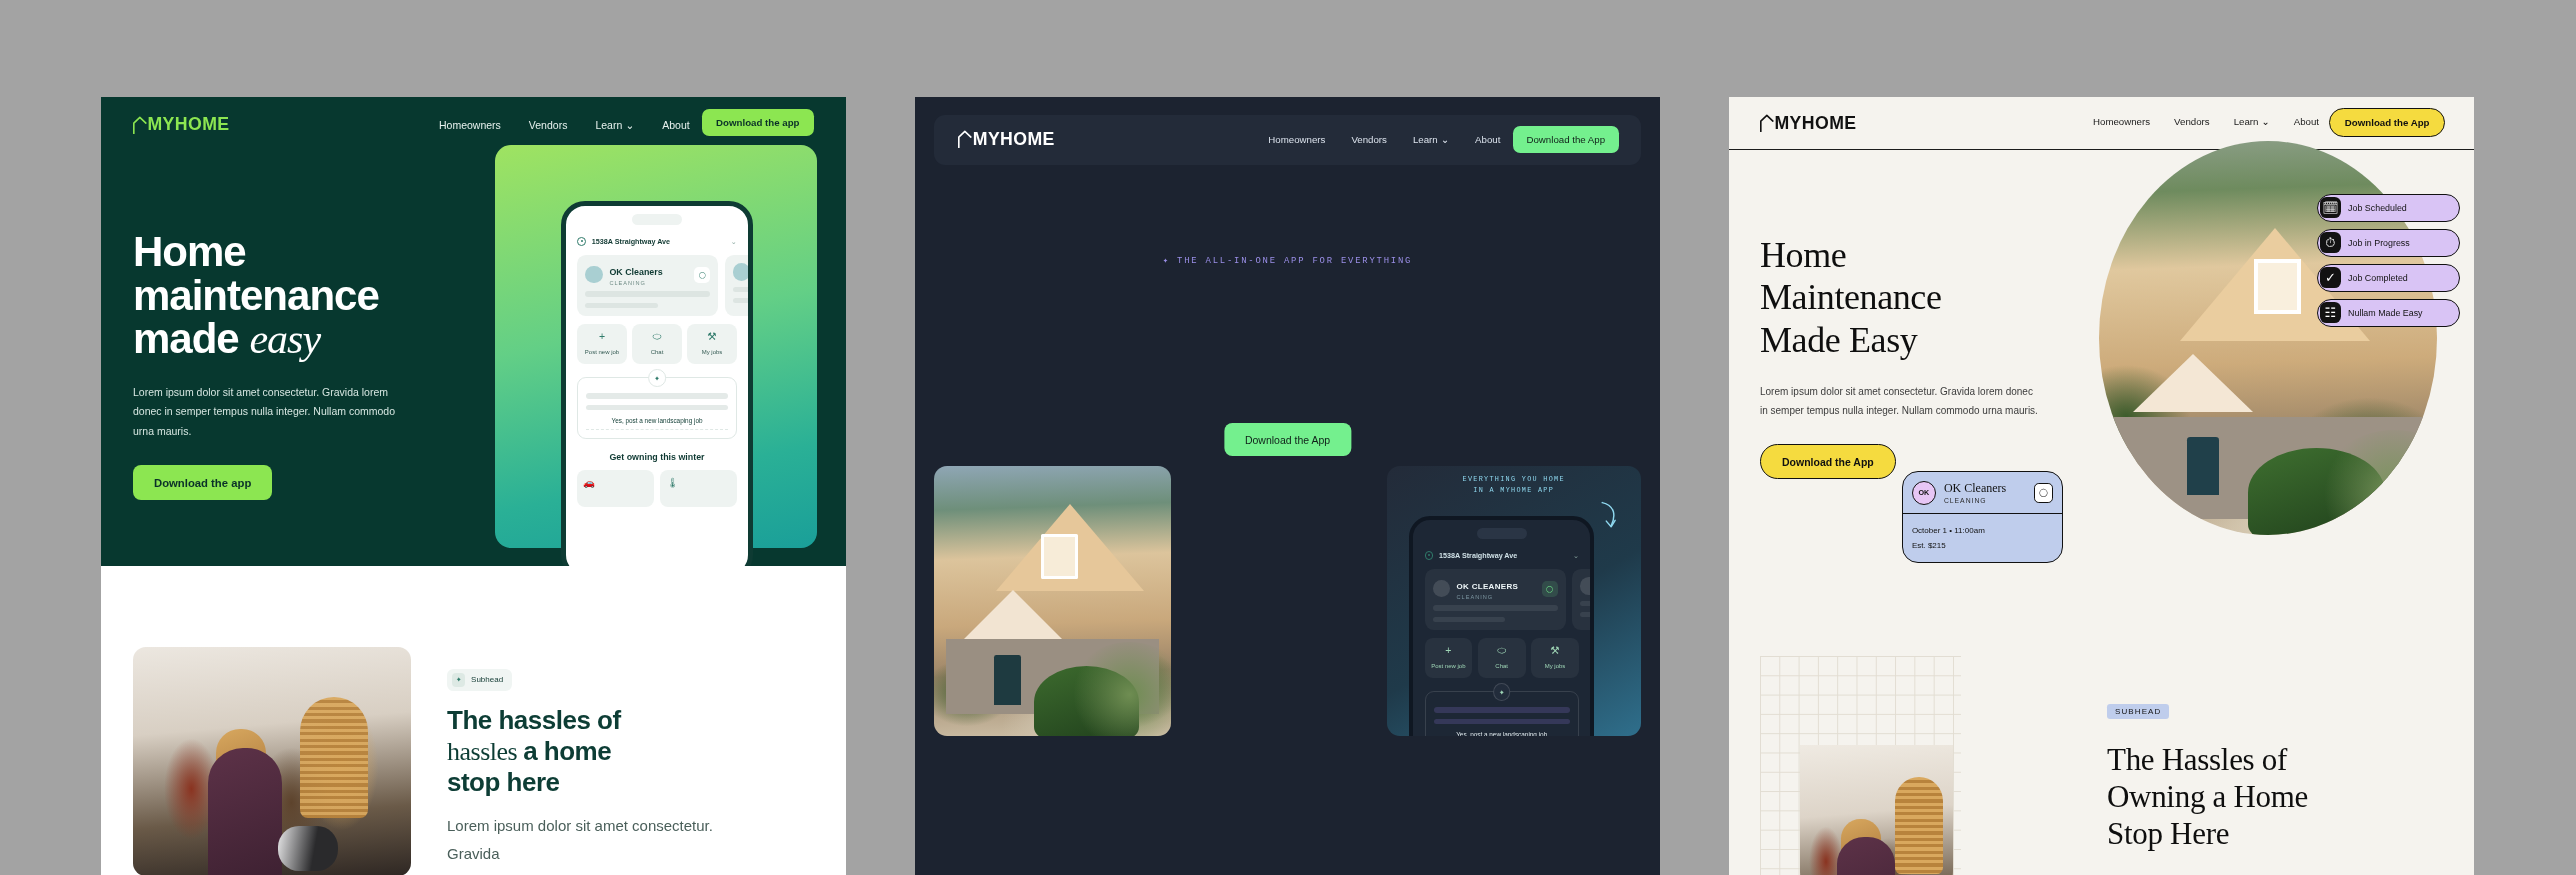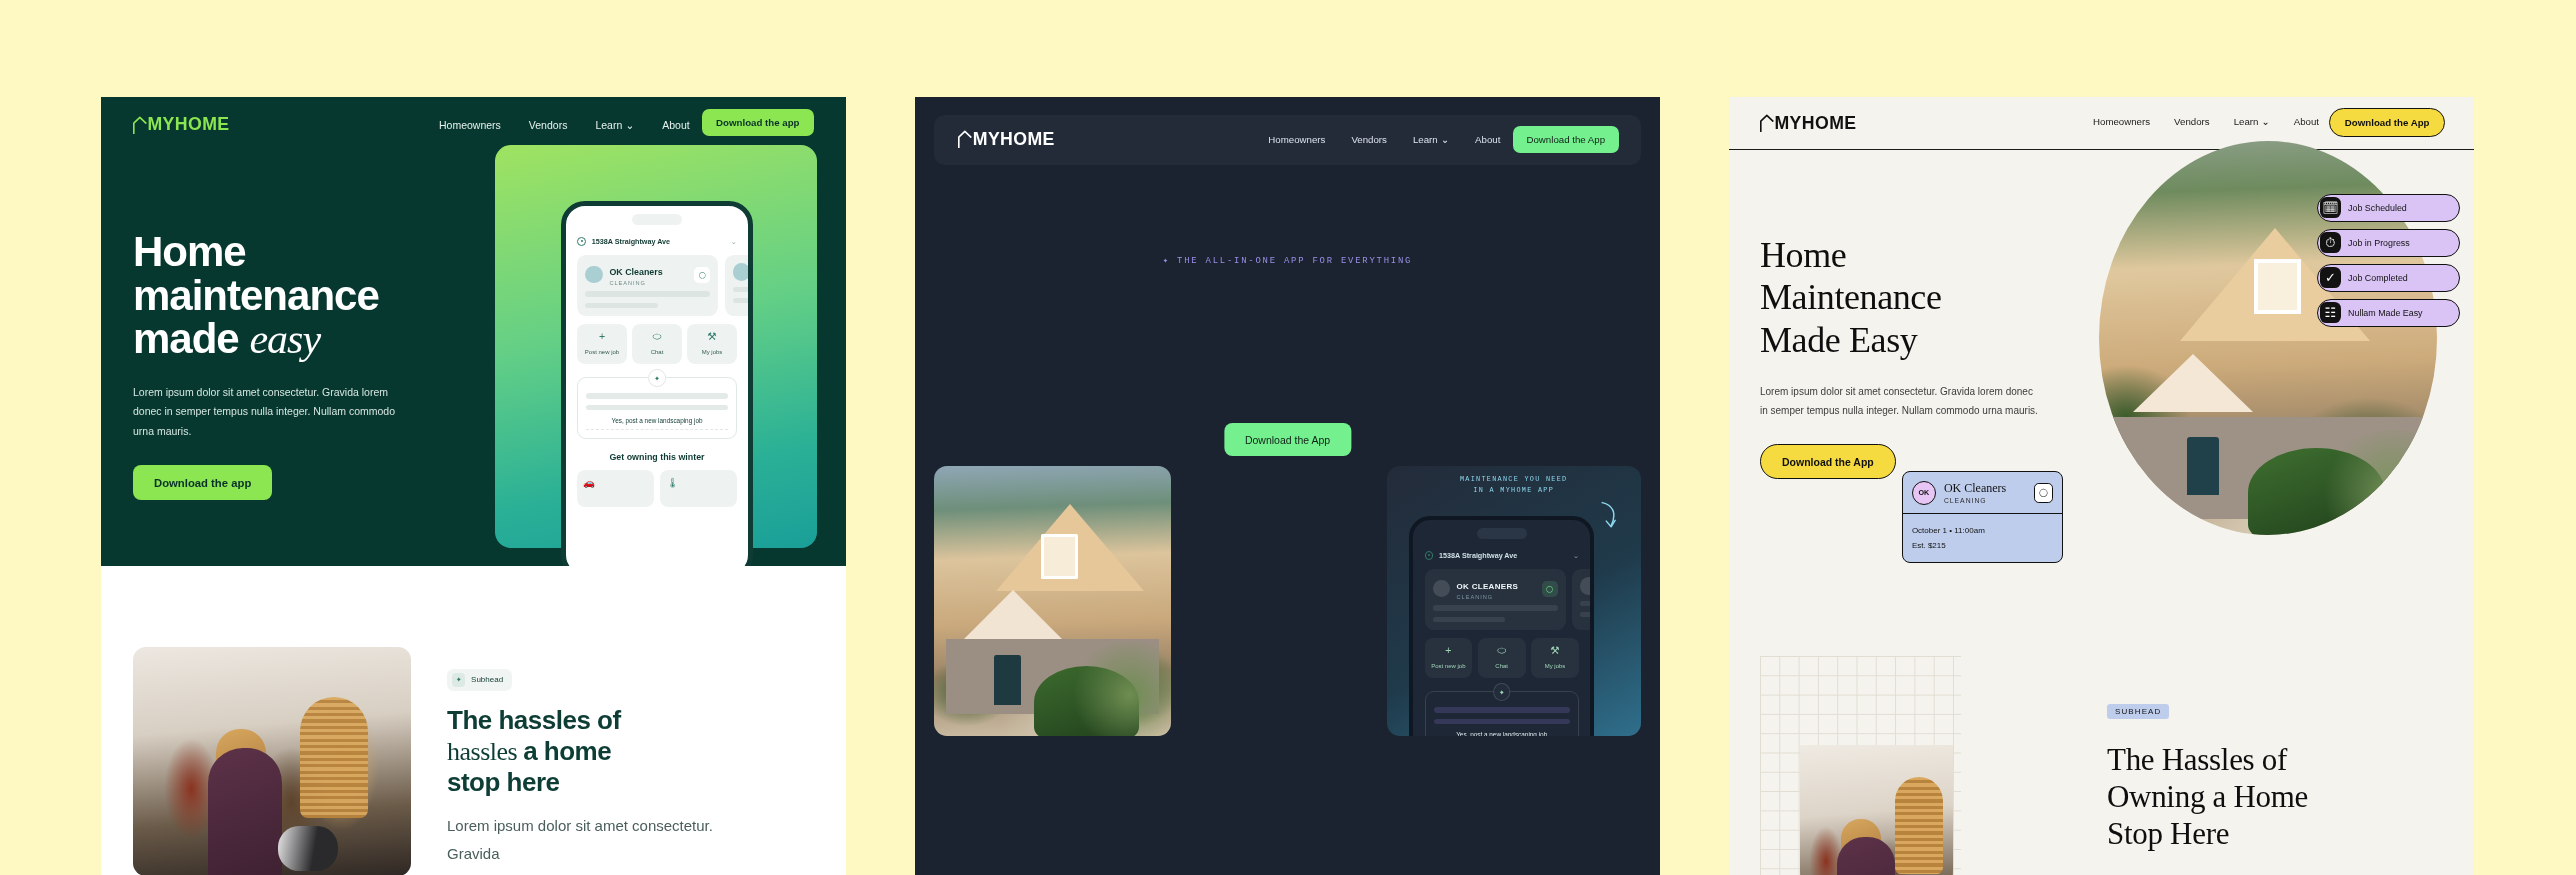--- a/index.html
+++ b/index.html
@@ -2,21 +2,21 @@
 <html style="font-size:13px"><head>
 <meta charset="utf-8">
 <style>
   * { box-sizing: border-box; margin: 0; padding: 0; }
   html, body {
     width: 2576px; height: 875px;
     background: #242f42;
     font-family: "Liberation Sans", sans-serif;
     overflow: hidden;
   }
-  .canvas { position: relative; width: 2576px; height: 875px; background: #fef9c3; }
+  .canvas { position: relative; width: 2576px; height: 875px; background: #a3a3a3; }
 
   
   .panel { position: absolute; overflow: hidden; }
 
   
   #panel1 { left: 101px; top: 97px; width: 745px; height: 778px; }
   .p1-hero {
     position: absolute; left:0; top:0; width:745px; height:469px;
     background: #07382f;
   }
@@ -278,21 +278,21 @@
     padding:2.4px 13px 2.4px 2.4px; width:143px;
   }
   .badge .ico {
     width:21px;height:21px;border-radius:6.4px;background:#121212;color:#fff;
     display:flex;align-items:center;justify-content:center;flex:none;
   }
   .badge .lb { font-size:8.9px; color:#121212; white-space:nowrap; }
 
   .p3-okcard {
     position:absolute; left:173px; top:374px; width:161px;
-    background:#bfcdec; border:1.2px solid #111; border-radius:8px; overflow:hidden;
+    background:#bfcdec; border:1.2px solid #111; border-radius:16px; overflow:hidden;
   }
   .p3-okhead { display:flex; align-items:center; gap:8px; padding:8.9px 8.9px 8px; border-bottom:1.2px solid #111; }
   .p3-okav { width:24px;height:24px;border-radius:50%;background:#e7c6f5;border:1.2px solid #111;display:flex;align-items:center;justify-content:center;font-size:7.2px;font-weight:700;color:#121212;flex:none; }
   .p3-okname { font-family:"Liberation Serif", serif; font-size:12px; color:#111; line-height:1.1; }
   .p3-oksub { font-size:6.8px; letter-spacing:1px; color:#2a2a2a; margin-top:1.6px; }
   .p3-okchat { width:19.3px;height:19.3px;border-radius:4.8px;background:#fff;border:1px solid #111;margin-left:auto;display:flex;align-items:center;justify-content:center;font-size:8px;color:#111;flex:none; }
   .p3-okbody { padding:8.9px; font-size:8px; color:#121212; line-height:1.9; }
 
   .p3-lower { position:absolute; left:0; top:531px; width:745px; height:247px; }
   .p3-grid {
@@ -467,21 +467,21 @@
       <div class="roofB"></div>
       <div class="body"></div>
       <div class="win"></div>
       <div class="door"></div>
       <div class="bush"></div>
       <div class="blur"></div>
     </div>
 
     <div class="p2-appcard">
       <div class="p2-kicker">
-        <span>MAINTENANCE YOU NEED</span><br>
+        <span>EVERYTHING YOU HOME</span><br>
         <span>IN A MYHOME APP</span>
       </div>
       <div class="p2-arrow">
         <svg width="21" height="29" viewBox="0 0 26 36">
             <path d="M4 2 C20 6, 21 18, 15 31" fill="none" stroke="#8fd8ef" stroke-width="1.8" stroke-linecap="round"></path>
             <path d="M9 25 L15 32 L20 24" fill="none" stroke="#8fd8ef" stroke-width="1.8" stroke-linecap="round" stroke-linejoin="round"></path>
           </svg>
       </div>
       <div class="phone2">
         <div class="notch"></div>

